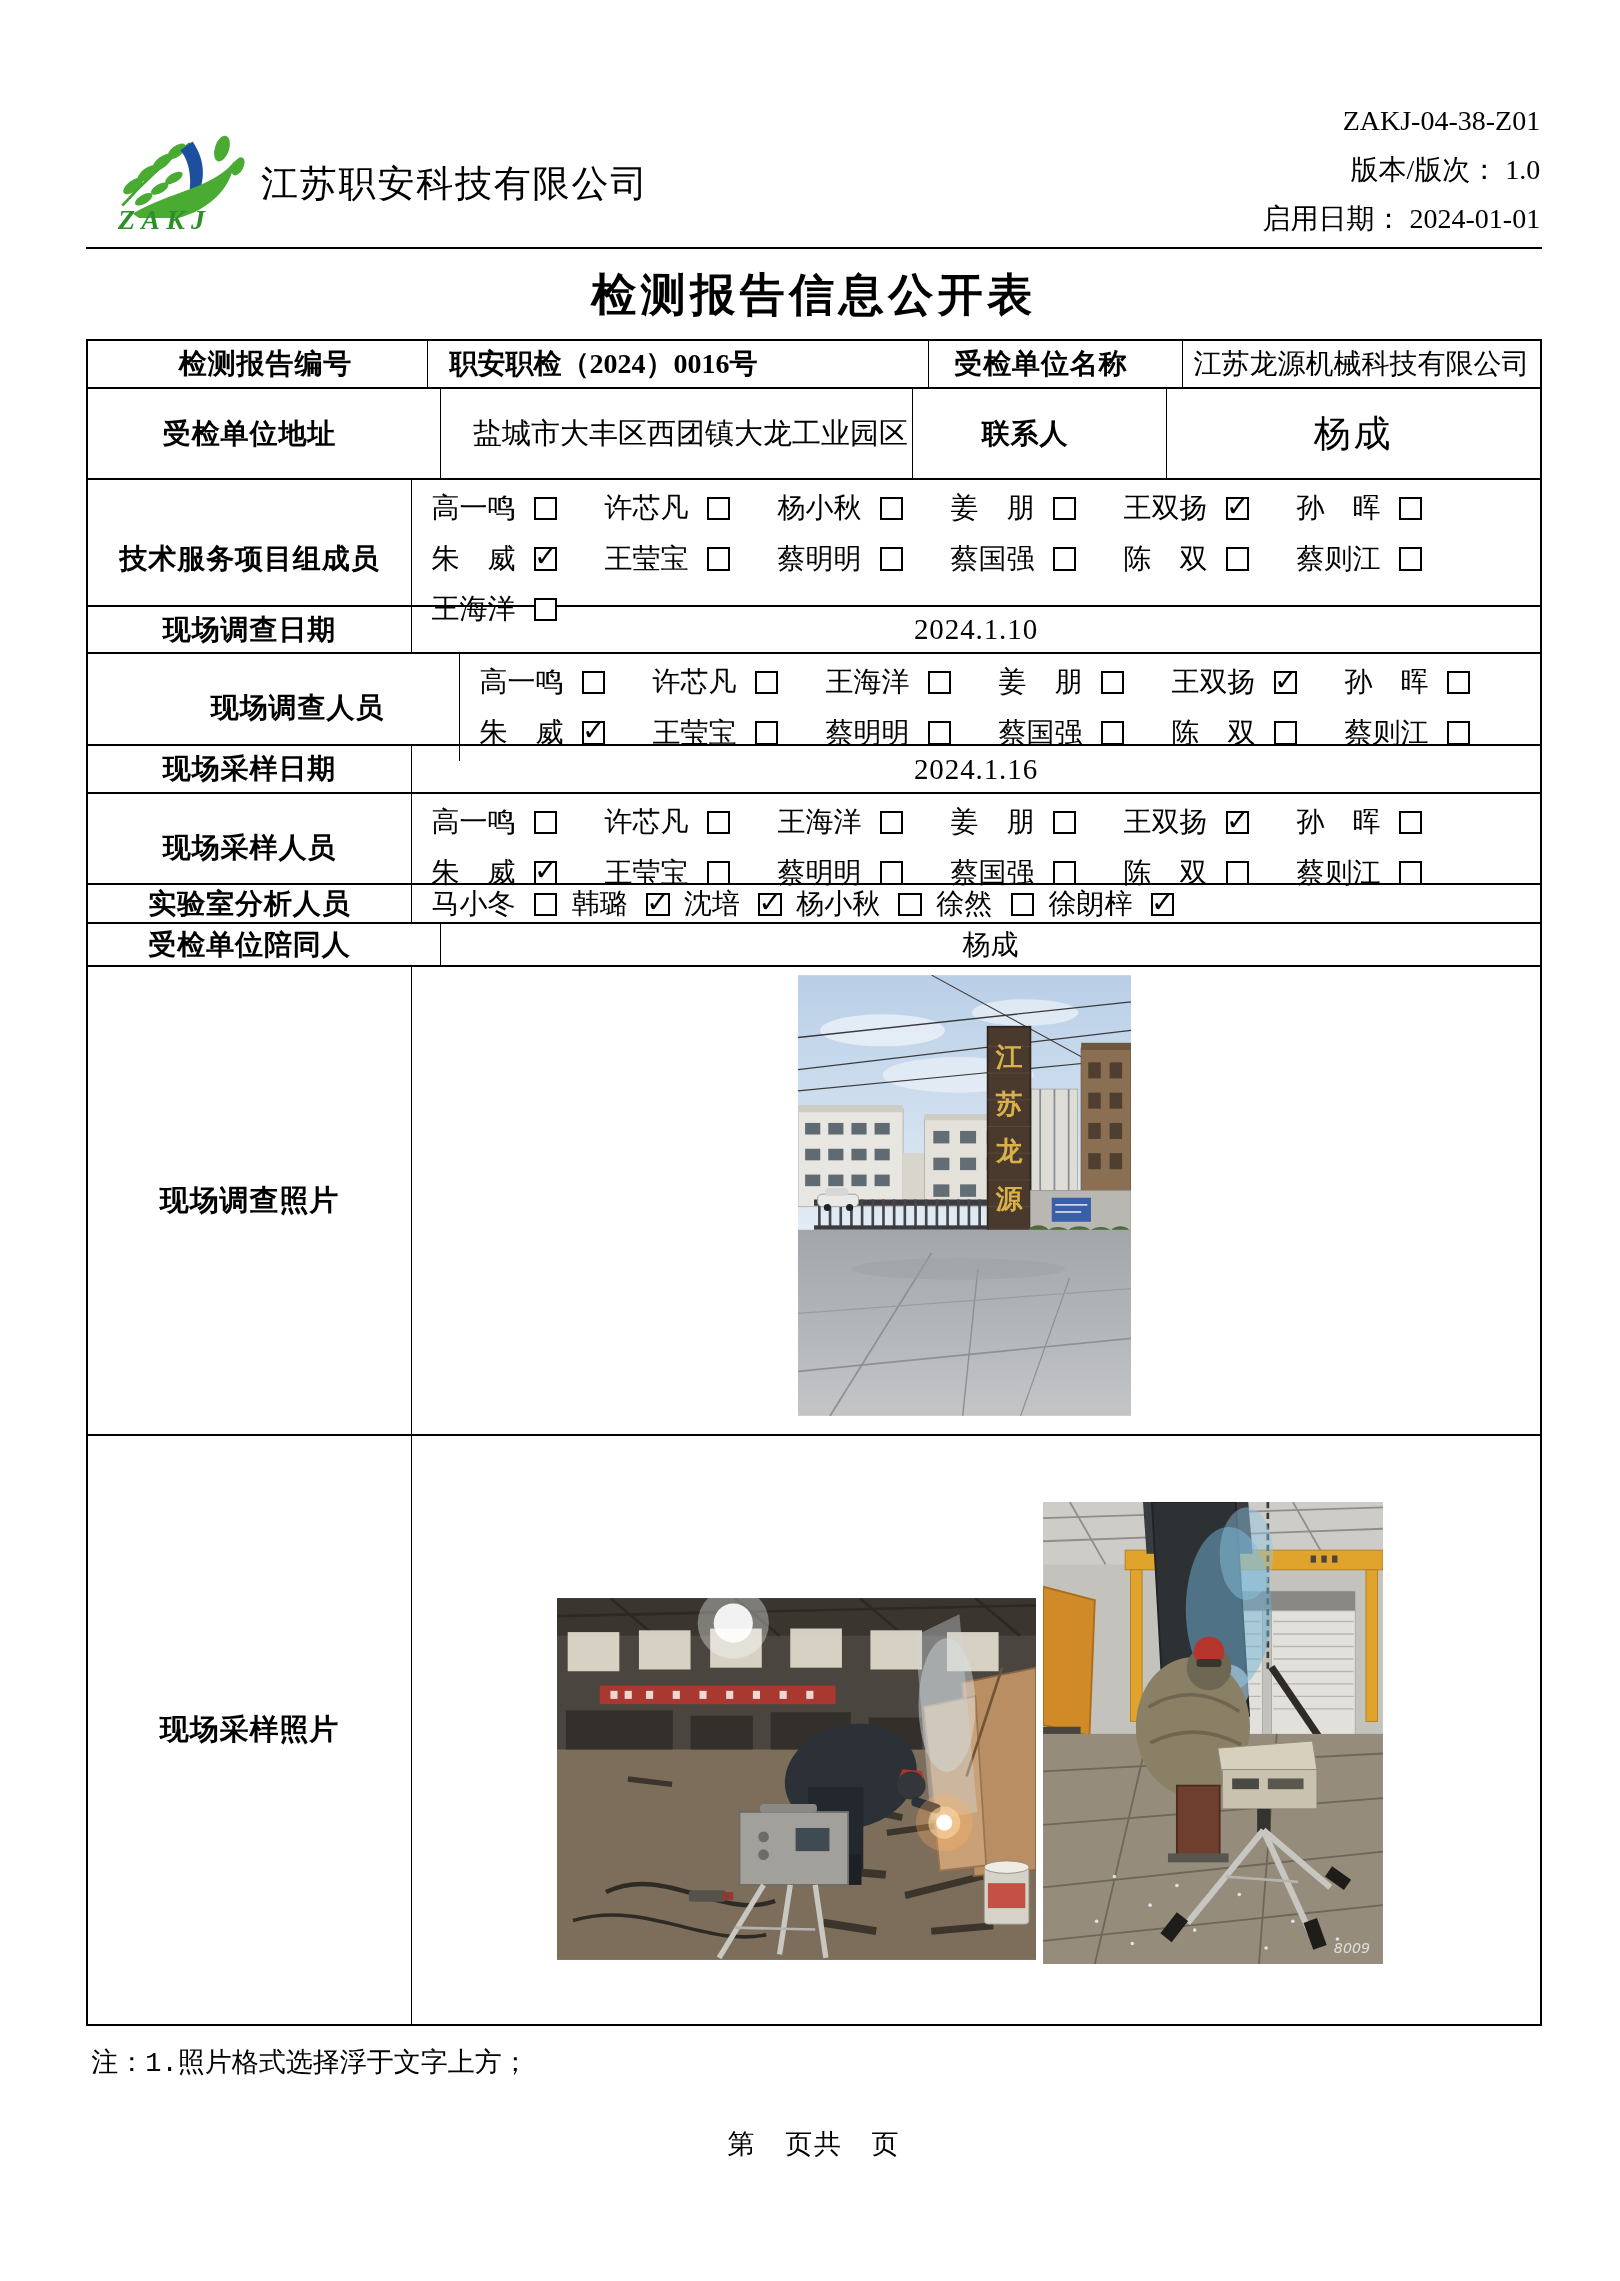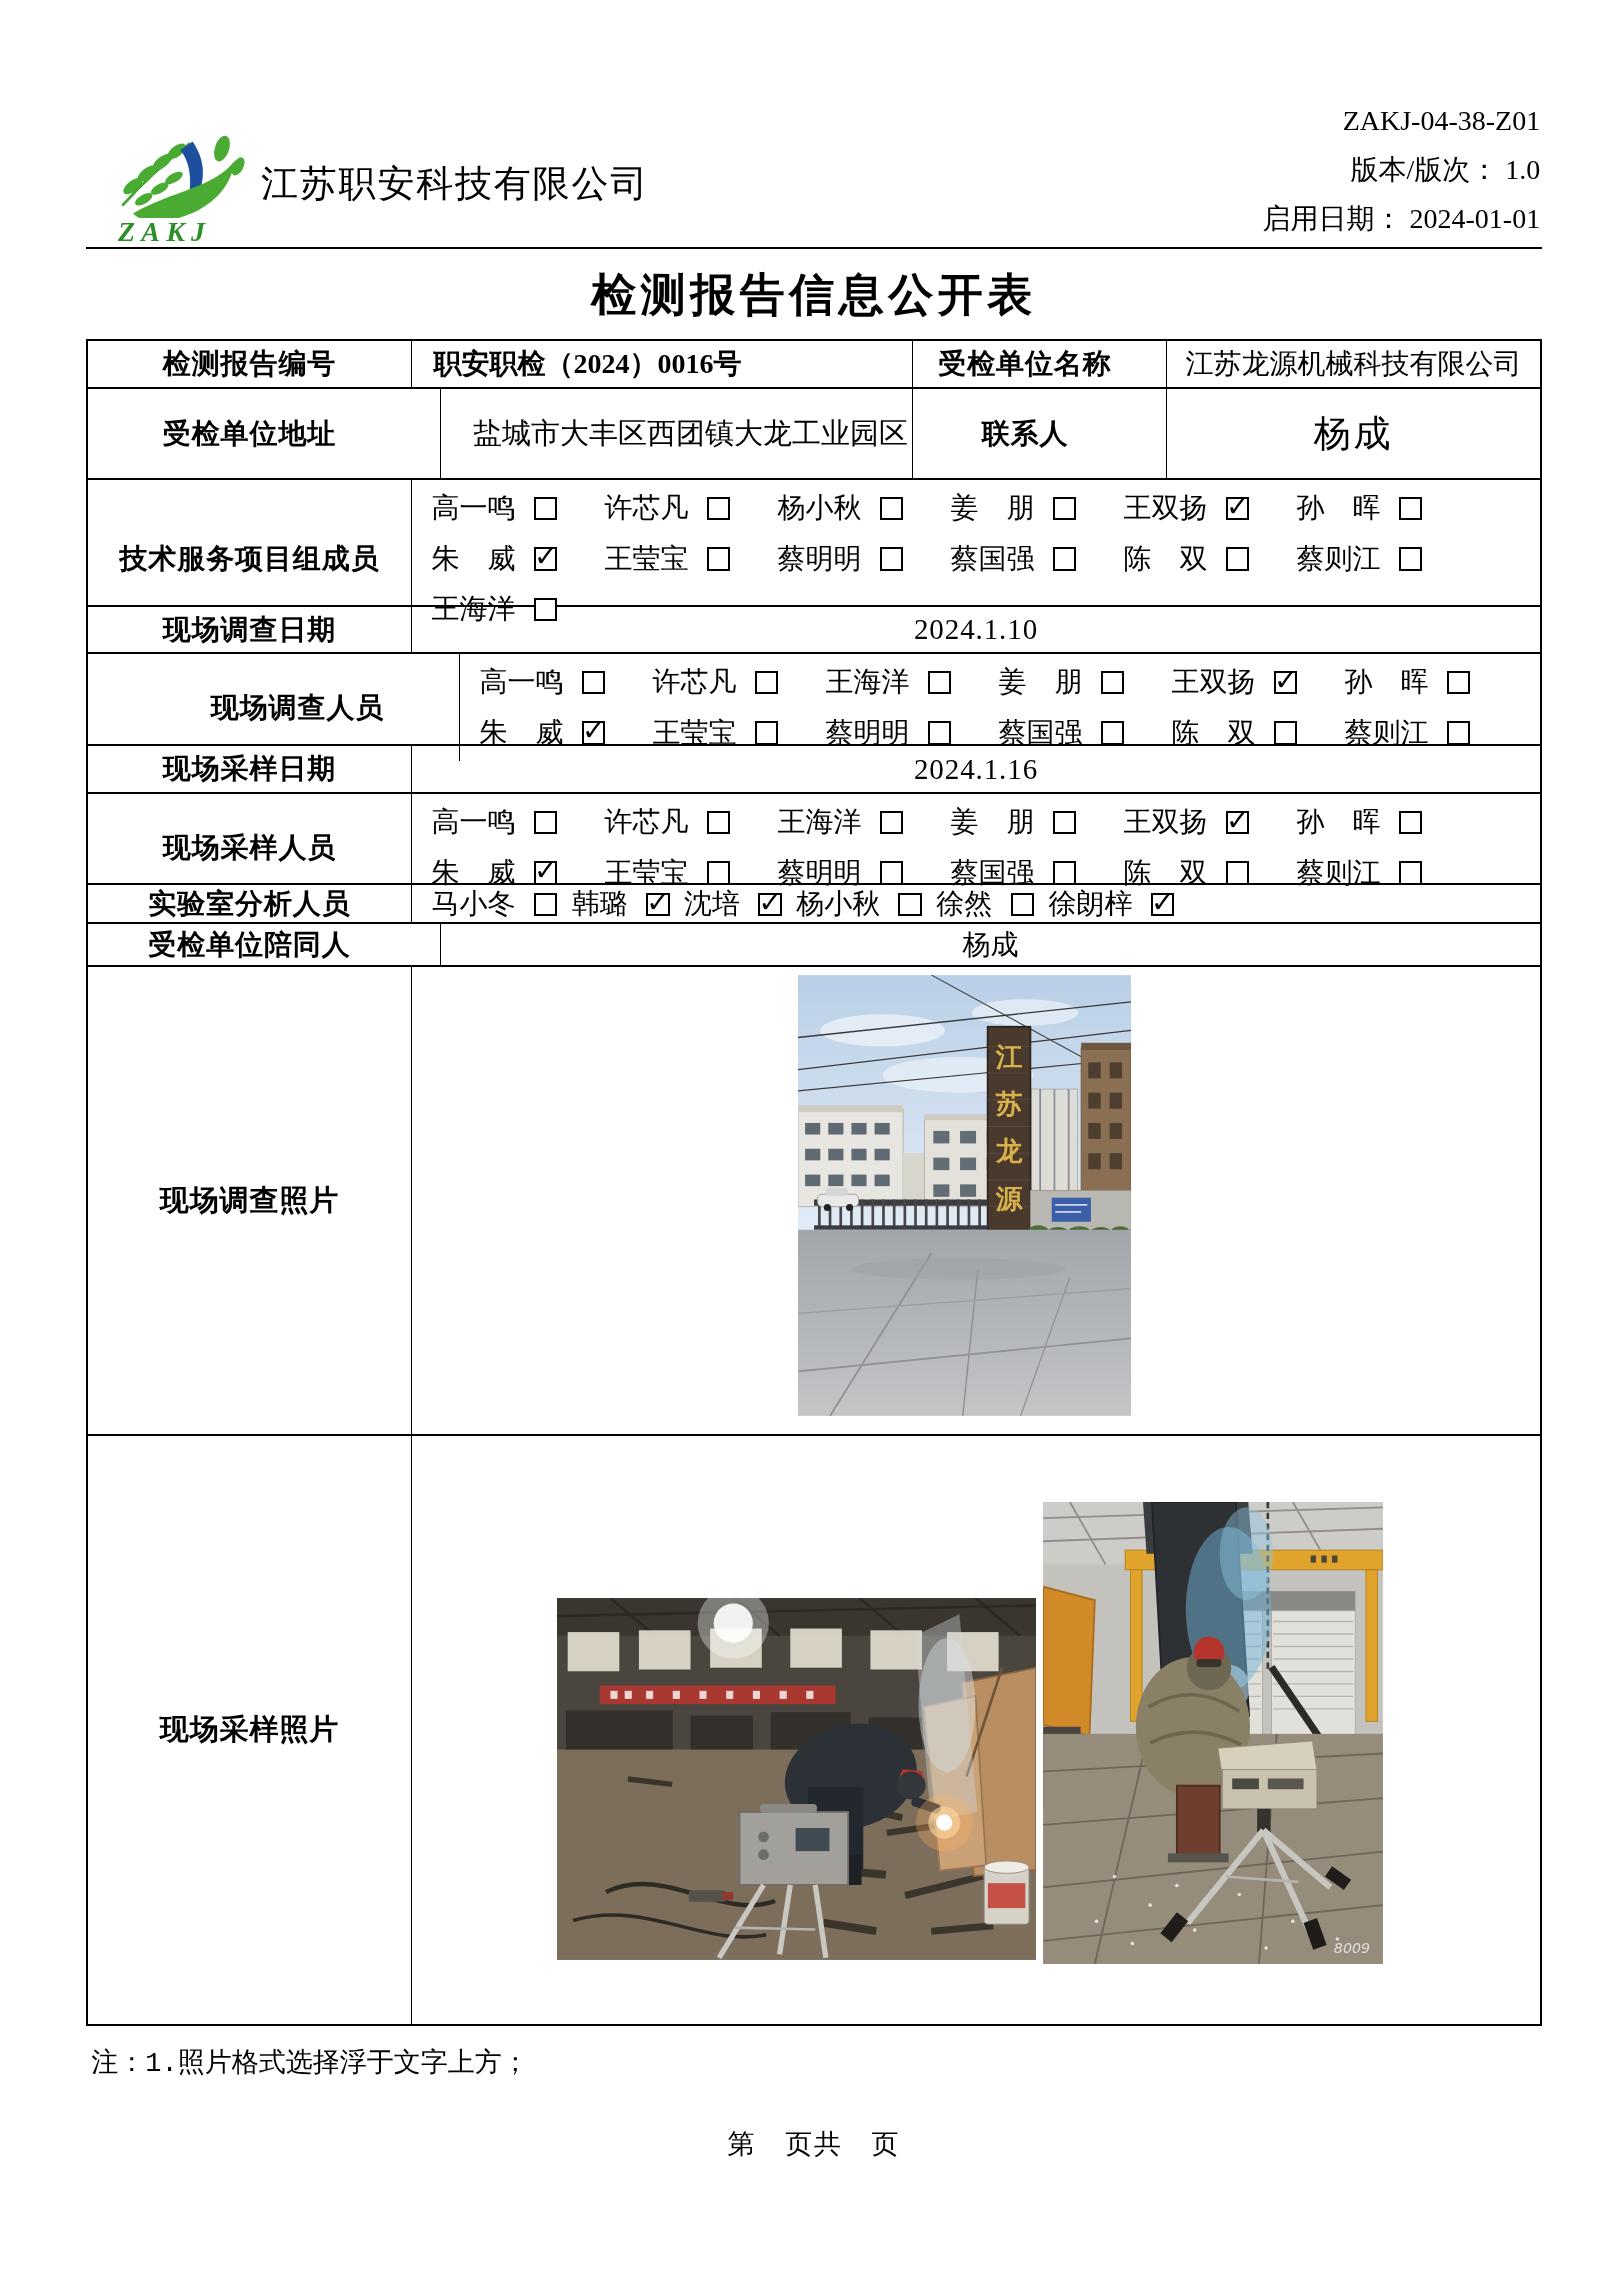--- a/index.html
+++ b/index.html
@@ -3,32 +3,32 @@
 <meta charset="utf-8">
 <style>
   html,body{margin:0;padding:0;background:#9a9a9a;}
   .page{position:relative;width:1621px;height:2281px;background:#ffffff;color:#000;
         font-family:"Liberation Serif",serif;overflow:hidden;}
   .content{position:absolute;left:86px;top:0;width:1456px;}
 
   
   .header{position:relative;height:247px;border-bottom:2.7px solid #000;}
   .logo{position:absolute;left:19.6px;top:129px;width:143px;height:89px;}
-  .logo-text{position:absolute;left:32px;top:216px;font-style:italic;font-weight:bold;
+  .logo-text{position:absolute;left:32px;top:204px;font-style:italic;font-weight:bold;
              font-size:28px;letter-spacing:6.2px;color:#2e8f2a;font-family:"Liberation Serif",serif;}
   .company-name{position:absolute;left:175px;top:159px;font-size:37px;letter-spacing:1.8px;}
   .header-right{position:absolute;right:1.8px;top:96px;text-align:right;font-size:28px;line-height:49px;}
 
   
   .doc-title{margin:16px 0 0 0;text-align:center;font-size:45px;font-weight:bold;letter-spacing:4.5px;}
 
   
   .info-table{margin-top:14.3px;border:2.7px solid #000;}
   .trow{display:grid;border-top:2.7px solid #000;}
-  .trow:first-child{border-top:none;}
+  .trow:first-child{border-top:none;padding-left:16px;}
   .cols4{grid-template-columns:323px 501px 225px 1fr;}
   .cols2{grid-template-columns:323px 1fr;}
   .cell{border-left:1.8px solid #000;display:flex;align-items:center;box-sizing:border-box;}
   .cell:first-child{border-left:none;}
   .lab{justify-content:center;font-weight:bold;font-size:28px;
        font-family:"Liberation Sans",sans-serif;text-align:center;letter-spacing:0.9px;}
   .val{font-size:28px;}
   .val.center{justify-content:center;margin-left:29px;}
   .val.indent{padding-left:21.4px;}
   .bold{font-weight:bold;text-align:center;}

